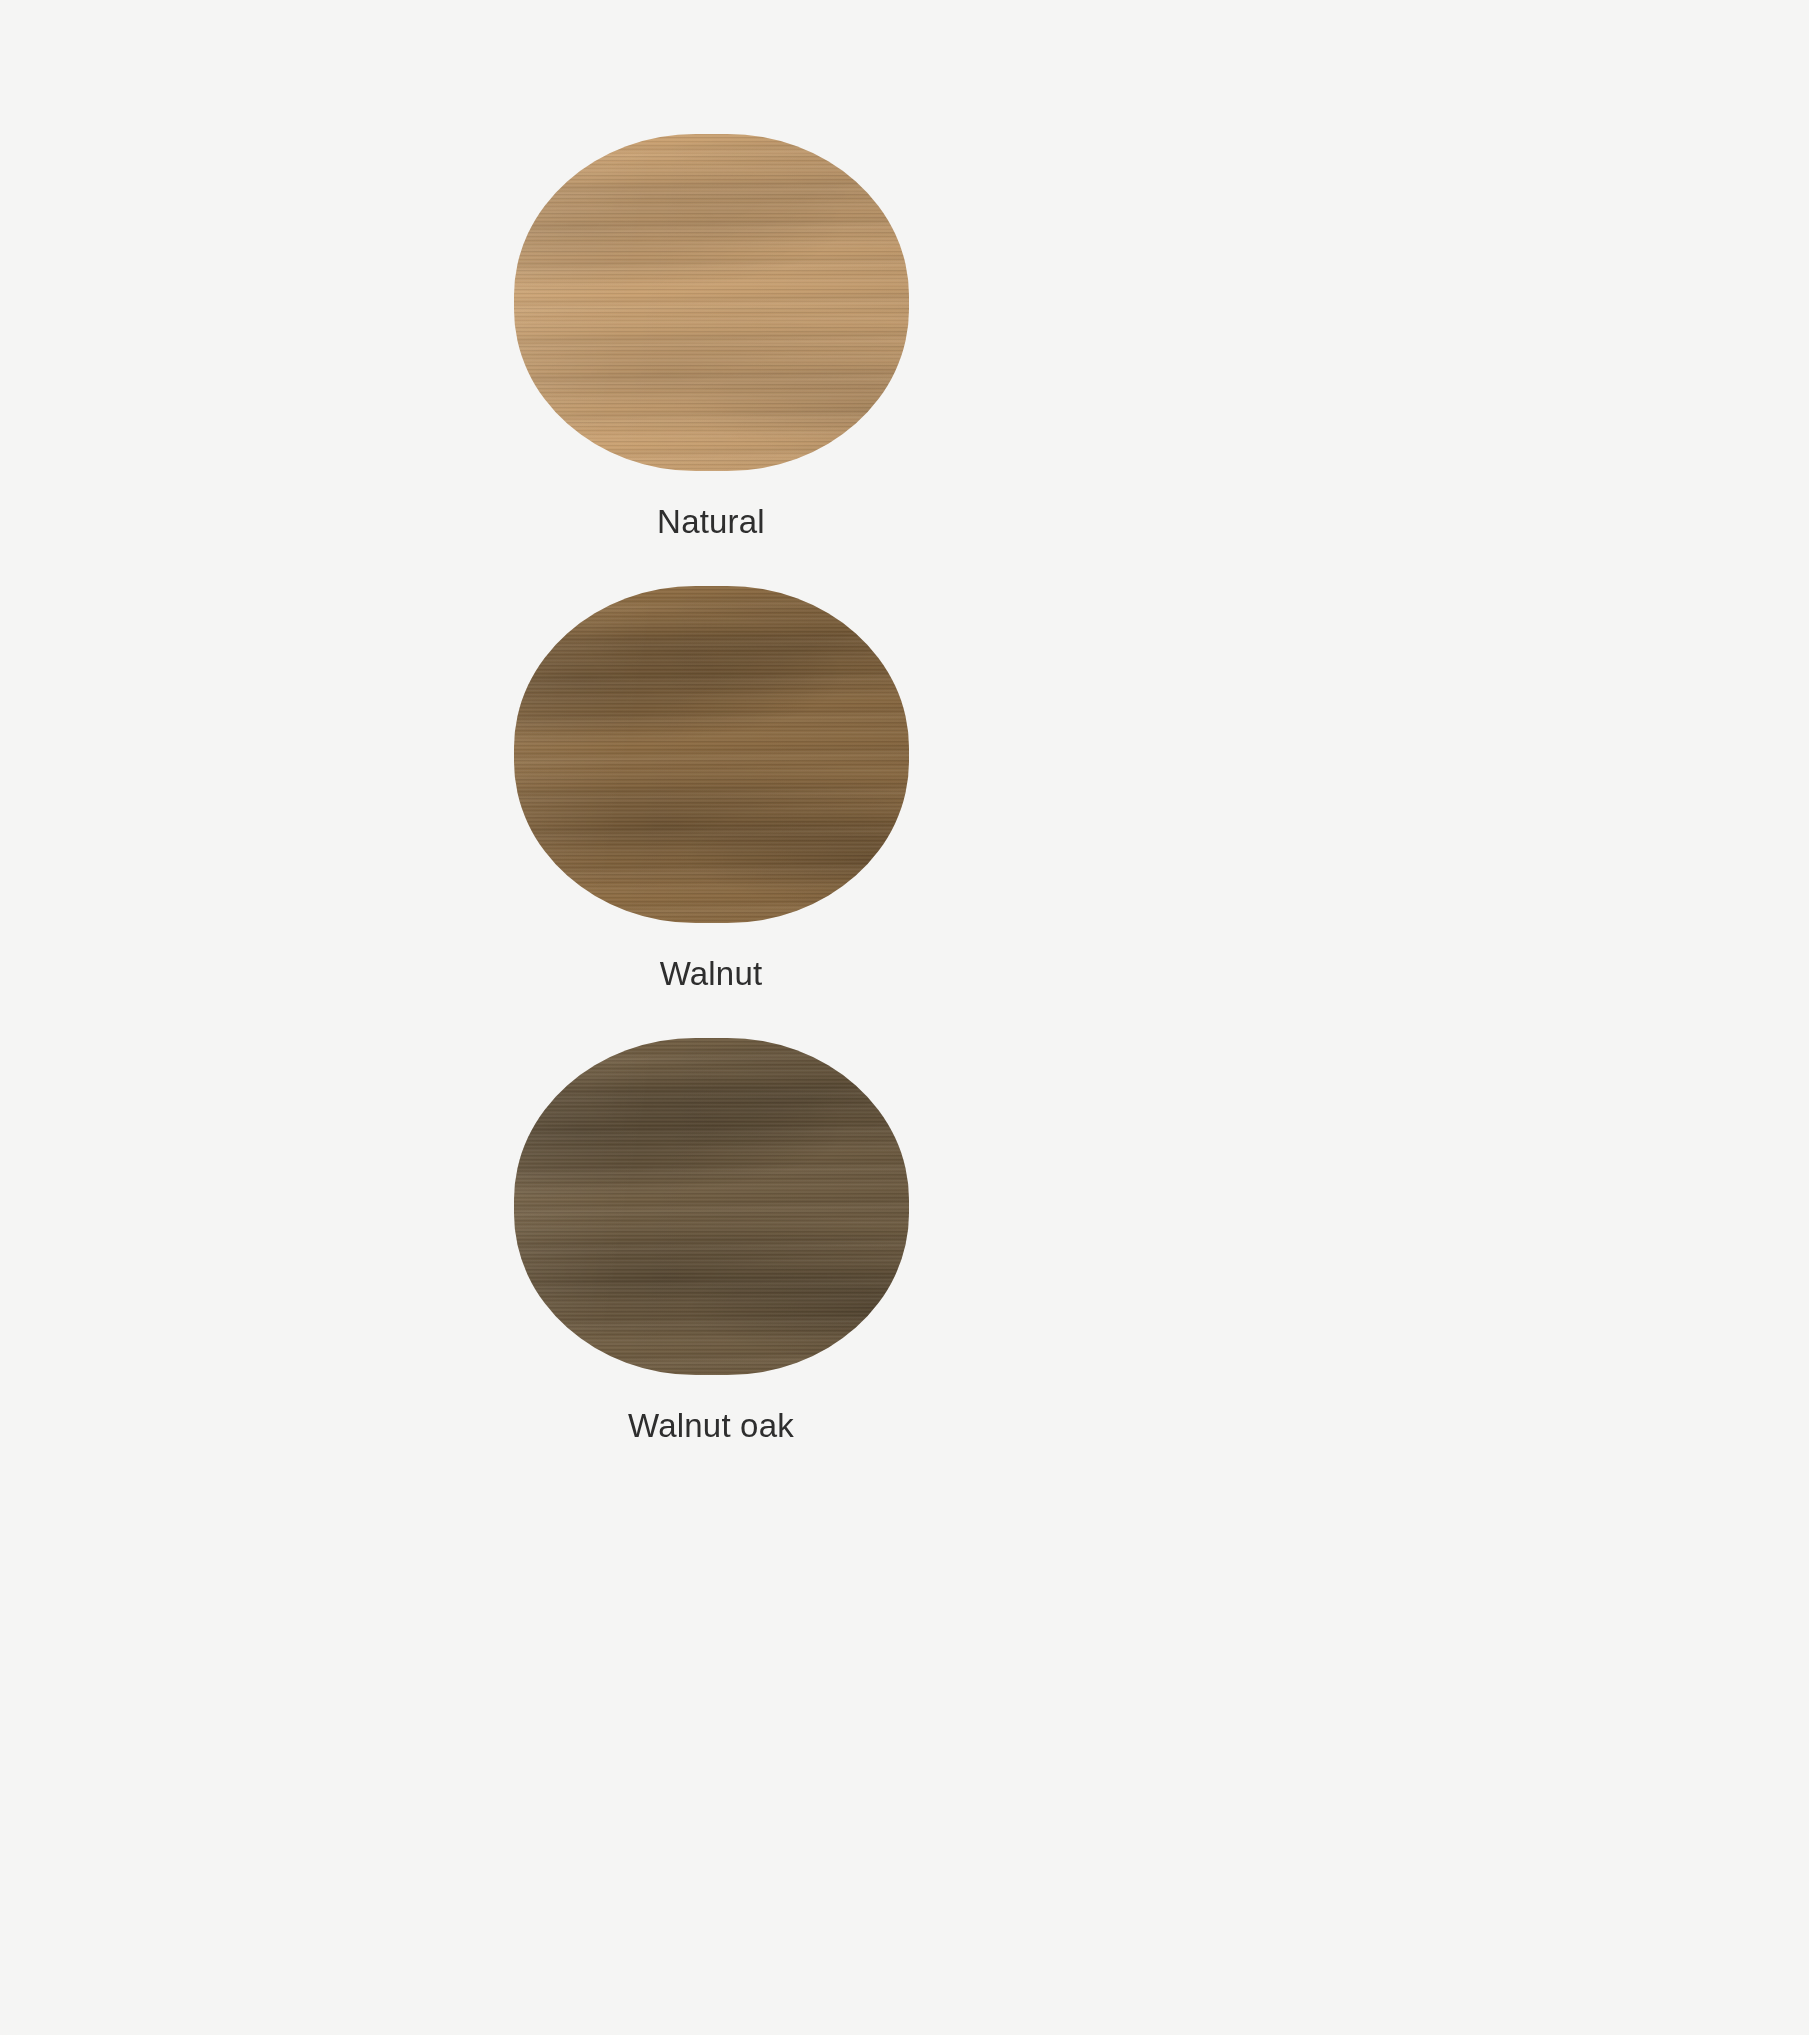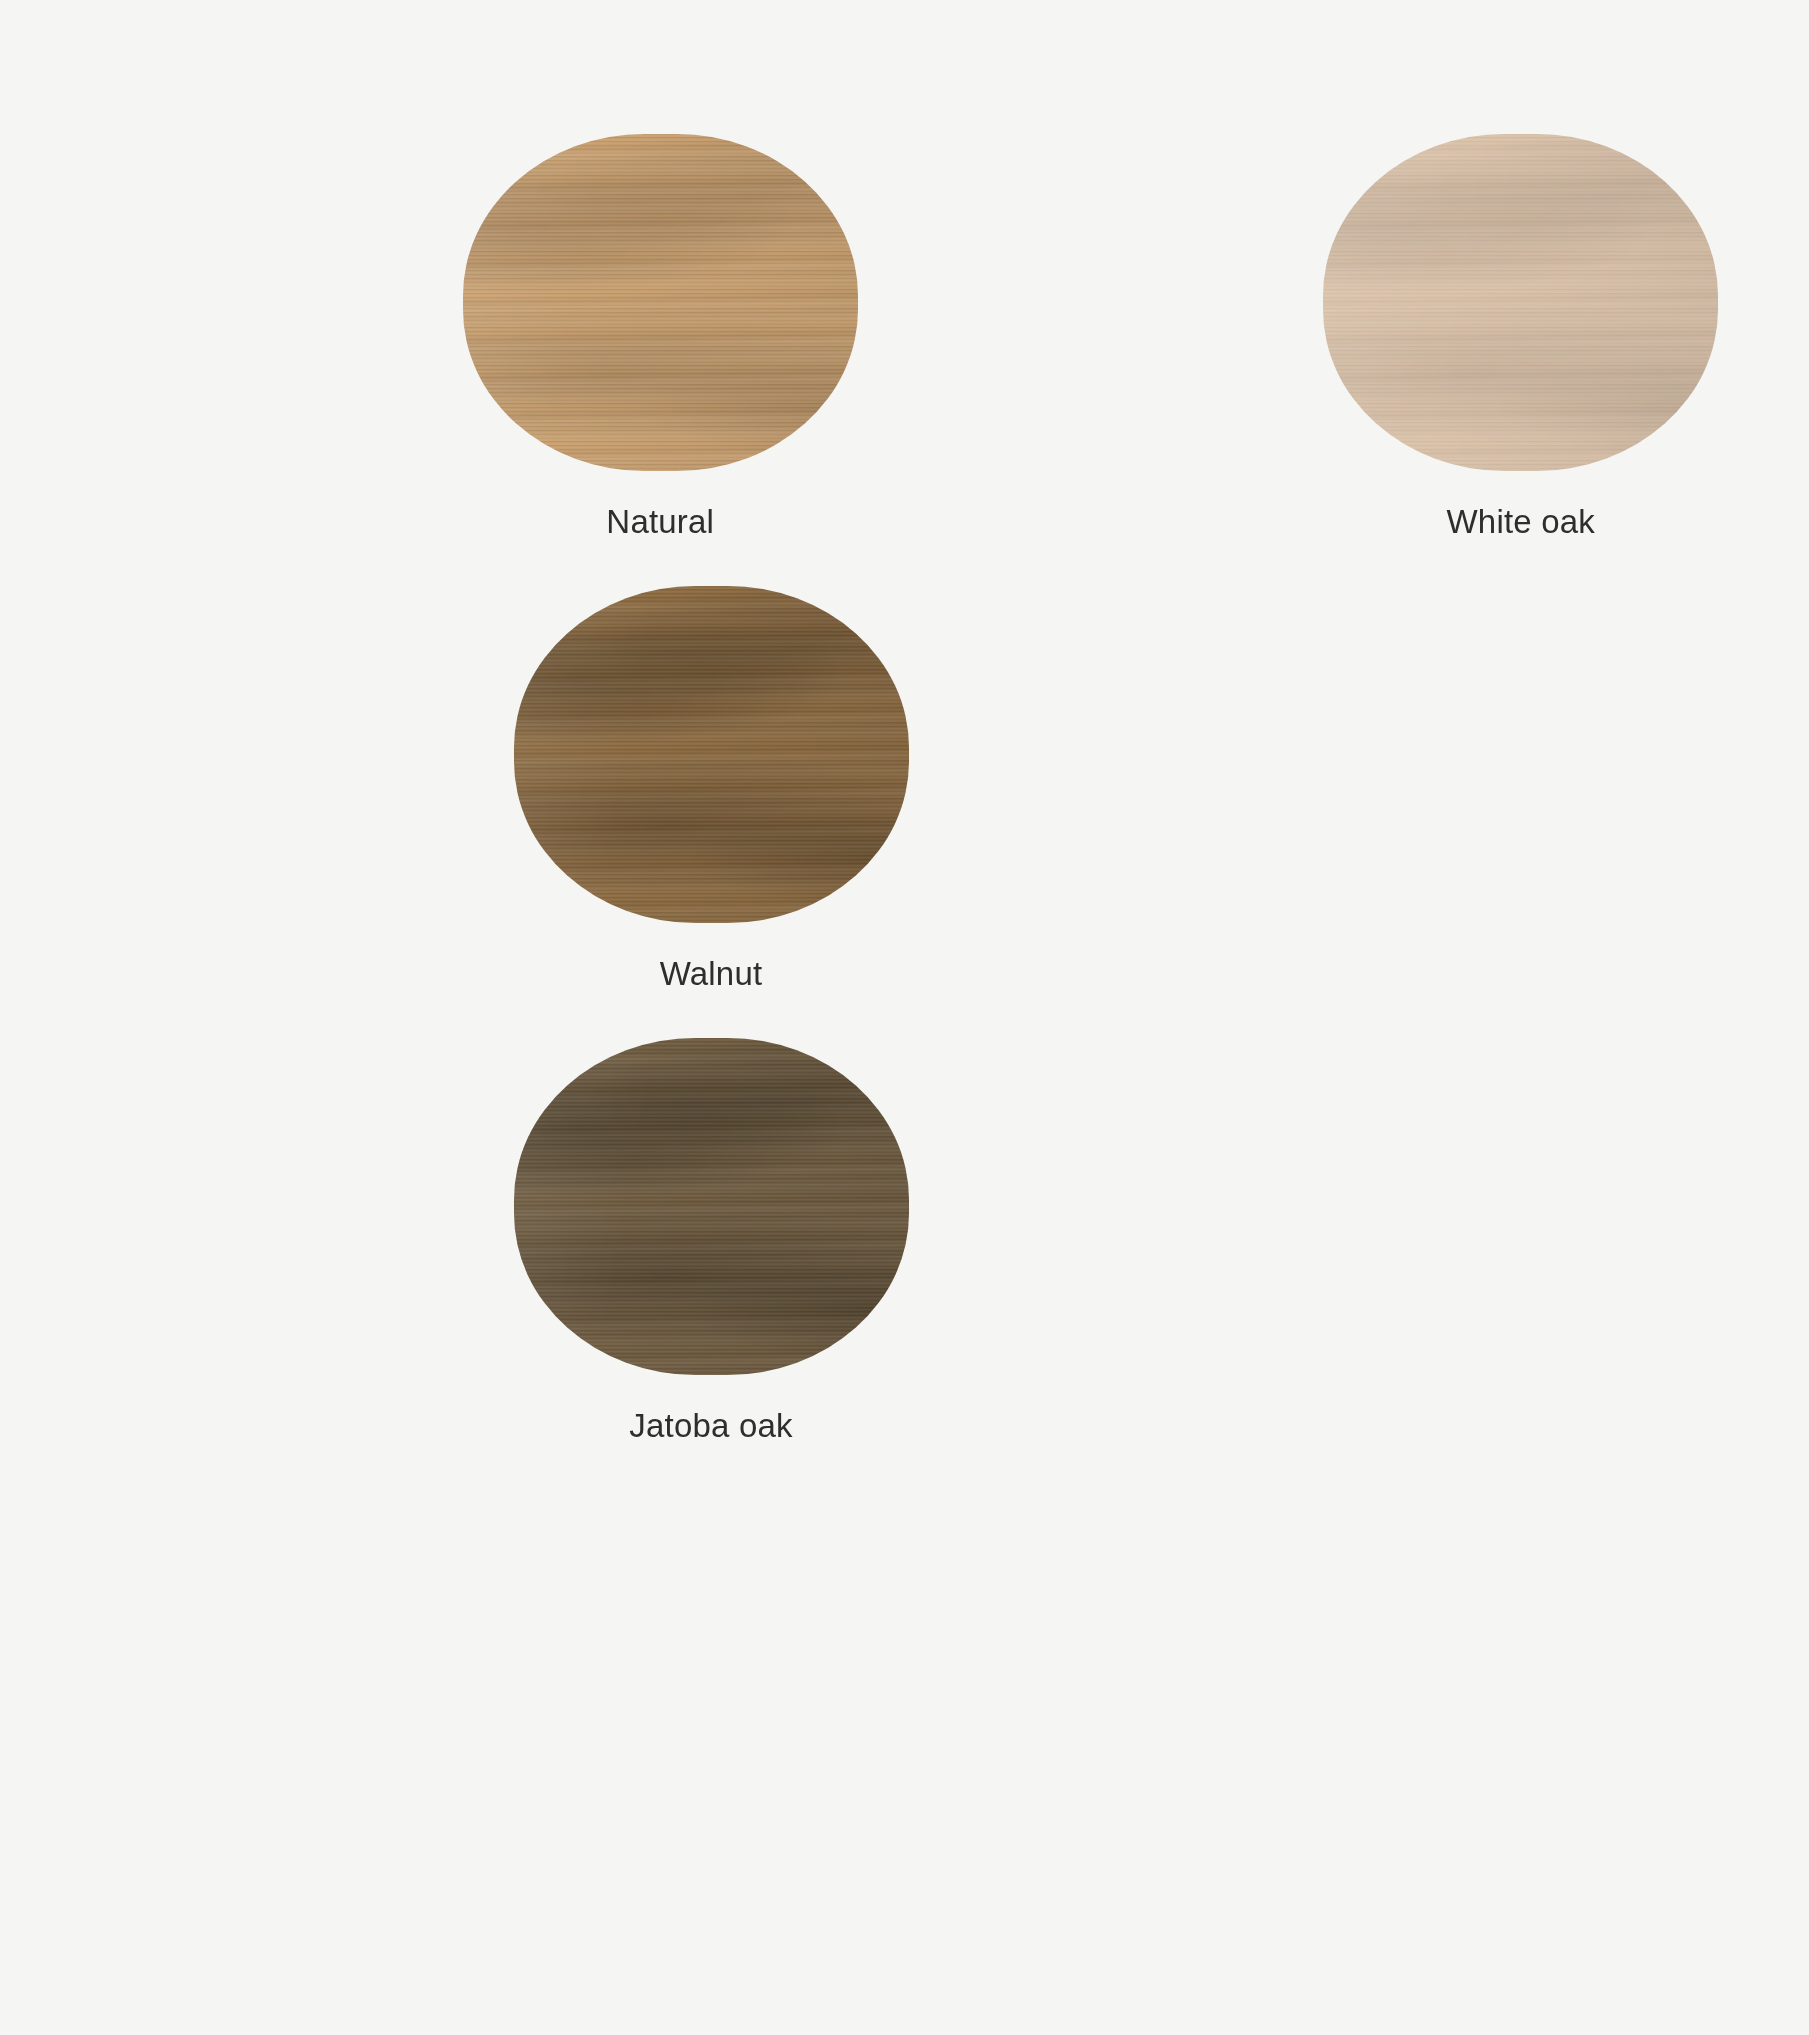--- a/index.html
+++ b/index.html
@@ -161,31 +161,20 @@
         <div class="swatch-chip chip-natural" style="background-color: rgb(201, 160, 112);">
           <div class="grain-base"></div>
           <div class="grain-figure"></div>
           <div class="grain-fine"></div>
           <div class="grain-shade"></div>
         </div>
       </div>
       <div class="swatch-label" style="color: rgb(46, 46, 46);">Natural</div>
     </div>
 
-    <div class="swatch-cell col-2">
-      <div class="swatch-chip-wrap">
-        <div class="swatch-chip chip-white-oak" style="background-color: rgb(219, 195, 171);">
-          <div class="grain-base"></div>
-          <div class="grain-figure"></div>
-          <div class="grain-fine"></div>
-          <div class="grain-shade"></div>
-        </div>
-      </div>
-      <div class="swatch-label" style="color: rgb(46, 46, 46);">White oak</div>
-    </div>
 
   </div>
 
   <div class="swatch-row">
 
     <div class="swatch-cell col-1">
       <div class="swatch-chip-wrap">
         <div class="swatch-chip chip-walnut" style="background-color: rgb(140, 107, 66);">
           <div class="grain-base"></div>
           <div class="grain-figure"></div>
@@ -203,21 +192,21 @@
 
     <div class="swatch-cell col-1">
       <div class="swatch-chip-wrap">
         <div class="swatch-chip chip-antique-oak" style="background-color: rgb(111, 92, 65);">
           <div class="grain-base"></div>
           <div class="grain-figure"></div>
           <div class="grain-fine"></div>
           <div class="grain-shade"></div>
         </div>
       </div>
-      <div class="swatch-label" style="color: rgb(46, 46, 46);">Jatoba oak</div>
+      <div class="swatch-label" style="color: rgb(46, 46, 46);">Walnut oak</div>
     </div>
 
 
   </div>
 
 
 </div>
 
 
 </body></html>

